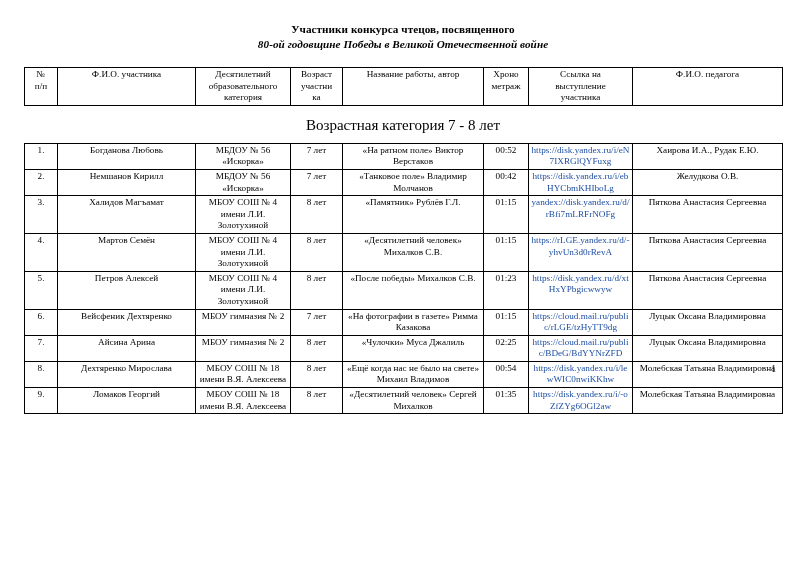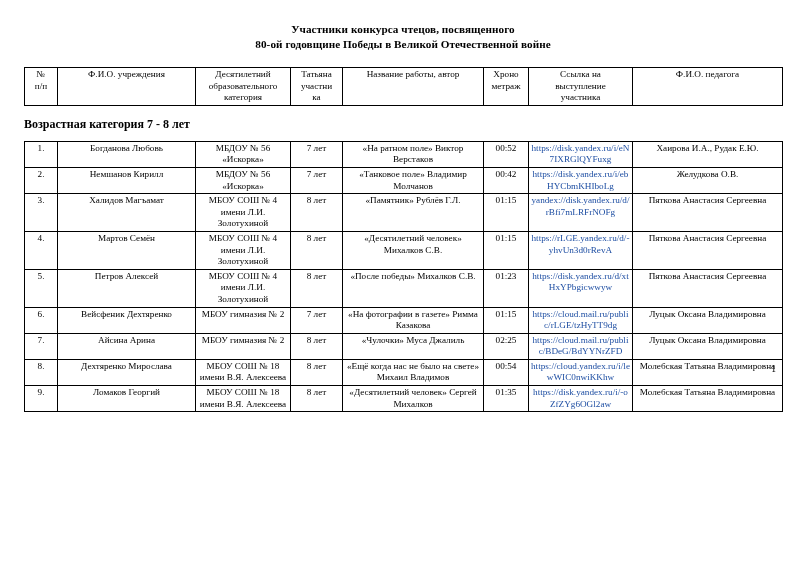--- a/index.html
+++ b/index.html
@@ -26,21 +26,21 @@
   }
 
   .doc-title {
     text-align: center;
     font-weight: bold;
     font-size: 11.2px;
     line-height: 14.5px;
     letter-spacing: 0.05px;
     margin: 0 0 0 0;
   }
-  .doc-title .line2 { display: block; }
+  .doc-title .line2 { display: block; font-style: italic; }
 
   .title-gap { height: 16px; }
 
   table.main-table {
     border-collapse: collapse;
     width: 758px;
     table-layout: fixed;
     margin: 0 auto;
   }
   table.main-table td,
@@ -82,22 +82,23 @@
     margin-left: 38px;
   }
   td.cell-link a,
   td.cell-link span.url {
     color: #1f4fa3;
     text-decoration: none;
     word-break: break-all;
   }
 
   .category-heading {
-    font-weight: bold;
-    font-size: 12px;
+    text-align: center;
+    font-weight: normal;
+    font-size: 15px;
     margin: 0;
     padding: 11px 0 9px 0;
   }
 
   .page-number {
     position: absolute;
     right: 24px;
     bottom: 28px;
     font-size: 9.6px;
     text-align: right;
@@ -125,28 +126,28 @@
         <col class="c-time">
         <col class="c-link">
         <col class="c-teach">
     </colgroup>
     <thead>
       <tr>
         <th>
           <span>№</span><br>
           <span>п/п</span>
         </th>
-        <th>Ф.И.О. учреждения</th>
+        <th>Ф.И.О. участника</th>
         <th>
           <span>Десятилетний</span><br>
           <span>образовательного</span><br>
           <span>категория</span>
         </th>
         <th>
-          <span>Татьяна</span><br>
+          <span>Возраст</span><br>
           <span>участни</span><br>
           <span>ка</span>
         </th>
         <th>Название работы, автор</th>
         <th>
           <span>Хроно</span><br>
           <span>метраж</span>
         </th>
         <th>
           <span>Ссылка на</span><br>
@@ -242,21 +243,21 @@
           <td class="cell-link"><span class="url">https://cloud.mail.ru/public/BDeG/BdYYNrZFD</span></td>
           <td>Луцык Оксана Владимировна</td>
         </tr>
         <tr>
           <td class="cell-num">8.</td>
           <td>Дехтяренко Мирослава</td>
           <td>МБОУ СОШ № 18 имени В.Я. Алексеева</td>
           <td>8 лет</td>
           <td>«Ещё когда нас не было на свете» Михаил Владимов</td>
           <td>00:54</td>
-          <td class="cell-link"><span class="url">https://cloud.yandex.ru/i/lewWIC0nwiKKhw</span></td>
+          <td class="cell-link"><span class="url">https://disk.yandex.ru/i/lewWIC0nwiKKhw</span></td>
           <td>Молебская Татьяна Владимировна</td>
         </tr>
         <tr>
           <td class="cell-num">9.</td>
           <td>Ломаков Георгий</td>
           <td>МБОУ СОШ № 18 имени В.Я. Алексеева</td>
           <td>8 лет</td>
           <td>«Десятилетний человек» Сергей Михалков</td>
           <td>01:35</td>
           <td class="cell-link"><span class="url">https://disk.yandex.ru/i/-oZfZYg6OGl2aw</span></td>

